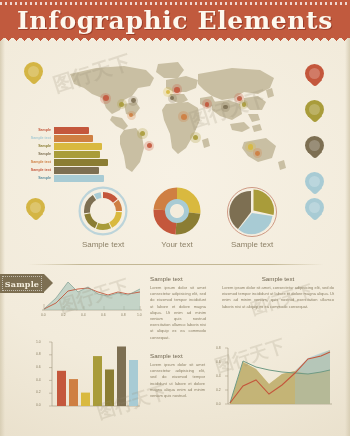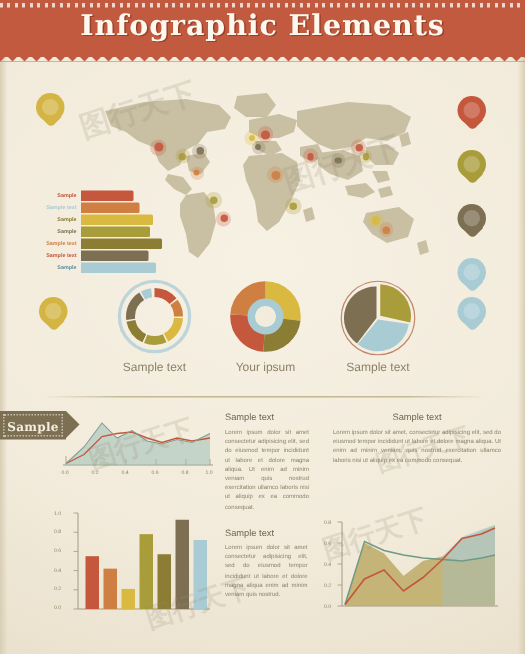--- a/index.html
+++ b/index.html
@@ -63,21 +63,21 @@
       linear-gradient(-45deg, transparent 50%, #c15a3e 50%) 0 0 / 8px 8px repeat-x,
       linear-gradient(45deg,  transparent 50%, #c15a3e 50%) 0 0 / 8px 8px repeat-x;
   }
   .header-title {
     position: absolute;
     top: 6px; left: 0;
     width: 350px;
     text-align: center;
     font-family: "DejaVu Serif", serif;
     font-weight: bold;
-    font-size: 19px;
+    font-size: 25px;
     letter-spacing: .6px;
     color: #fdf8ee;
     text-shadow: 1px 1px 0 rgba(120,40,25,.55);
   }
 
   
   .map-wrap {
     position: absolute;
     left: 62px; top: 58px;
     width: 230px; height: 122px;
@@ -393,21 +393,21 @@
     <svg width="50" height="50" viewBox="0 0 50 50">
       <g fill="none" stroke-width="13">
         <circle cx="25" cy="25" r="17" stroke="#d9b93f" stroke-dasharray="27 73" stroke-dashoffset="0" pathLength="100" transform="rotate(-90 25 25)"></circle>
         <circle cx="25" cy="25" r="17" stroke="#8b7d33" stroke-dasharray="24 76" stroke-dashoffset="-27" pathLength="100" transform="rotate(-90 25 25)"></circle>
         <circle cx="25" cy="25" r="17" stroke="#c4573c" stroke-dasharray="25 75" stroke-dashoffset="-51" pathLength="100" transform="rotate(-90 25 25)"></circle>
         <circle cx="25" cy="25" r="17" stroke="#cf7f42" stroke-dasharray="24 76" stroke-dashoffset="-76" pathLength="100" transform="rotate(-90 25 25)"></circle>
       </g>
       <circle cx="25" cy="25" r="9.5" fill="none" stroke="#a8cbd4" stroke-width="5"></circle>
       <circle cx="25" cy="25" r="6.5" fill="#f3ecdc"></circle>
     </svg>
-    <div class="circle-caption">Your ipsum</div>
+    <div class="circle-caption">Your text</div>
   </div>
 
   <div class="circle-chart" style="left:226px; top:186px; width:52px; height:72px;">
     <svg width="52" height="52" viewBox="0 0 52 52">
       <circle cx="26" cy="26" r="24.5" fill="none" stroke="#c4846c" stroke-width="0.8"></circle>
 
       <path d="M27.5,24.5 L27.5,3.5 A21,21 0 0 1 47.5,29 Z" fill="#a99c3a"></path>
 
       <path d="M25,26 L25,5 A21,21 0 0 0 12,43 Z" fill="#7d6f52"></path>
 

